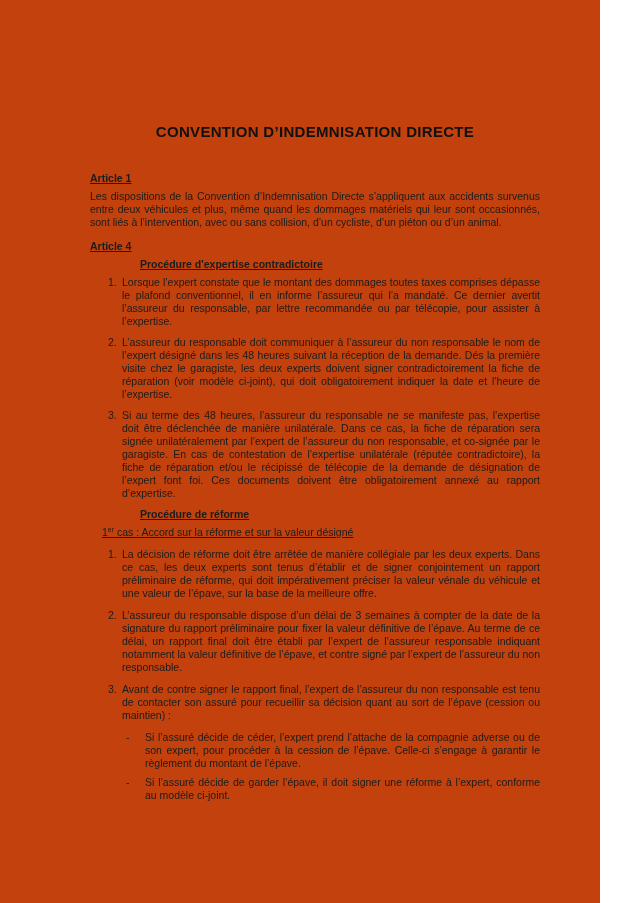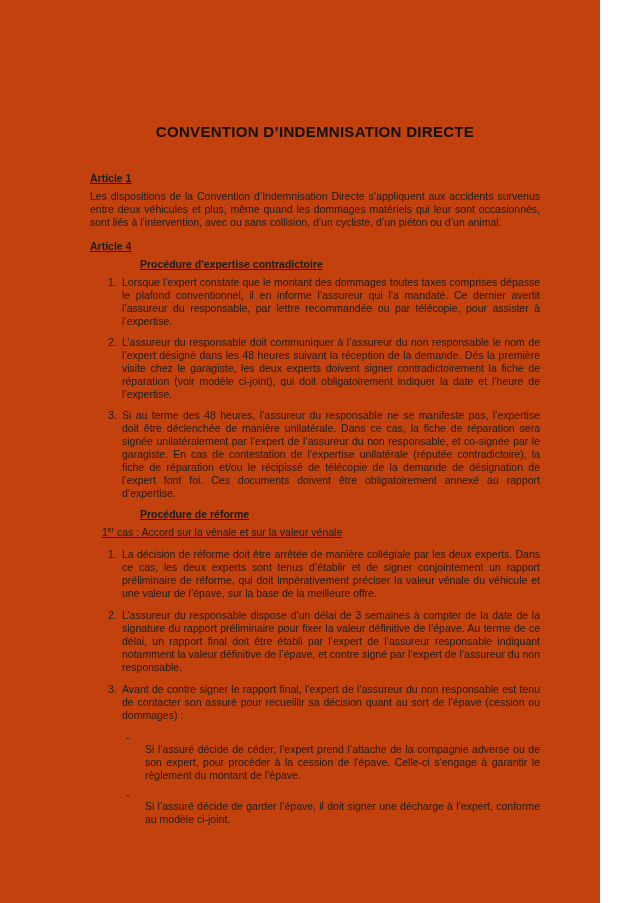--- a/index.html
+++ b/index.html
@@ -62,21 +62,20 @@
     display: flex;
     margin: 0 0 6px 36px;
   }
   .dash-item .dash {
     width: 19px;
     flex: 0 0 19px;
   }
   .dash-item .item-text {
     flex: 1;
     text-align: justify;
-    margin-top: 12px;
   }
 </style>
 </head>
 <body>
 
 <div class="page">
 
   <div class="doc-title">
     <div>CONVENTION D’INDEMNISATION DIRECTE</div>
   </div>
@@ -95,37 +94,37 @@
   <div class="num-item">
     <span class="num">2.</span>
     <span class="item-text">L’assureur du responsable doit communiquer à l’assureur du non responsable le nom de l’expert désigné dans les 48 heures suivant la réception de la demande. Dés la première visite chez le garagiste, les deux experts doivent signer contradictoirement la fiche de réparation (voir modèle ci-joint), qui doit obligatoirement indiquer la date et l’heure de l’expertise.</span>
   </div>
   <div class="num-item">
     <span class="num">3.</span>
     <span class="item-text">Si au terme des 48 heures, l’assureur du responsable ne se manifeste pas, l’expertise doit être déclenchée de manière unilatérale. Dans ce cas, la fiche de réparation sera signée unilatéralement par l’expert de l’assureur du non responsable, et co-signée par le garagiste. En cas de contestation de l’expertise unilatérale (réputée contradictoire), la fiche de réparation et/ou le récipissé de télécopie de la demande de désignation de l’expert font foi. Ces documents doivent être obligatoirement annexé au rapport d’expertise.</span>
   </div>
 
   <div class="sec-head sec-head-2">Procédure de réforme</div>
-  <div class="sub-head"><span>1</span><sup>er</sup><span> cas : Accord sur la vénale et sur la valeur vénale</span></div>
+  <div class="sub-head"><span>1</span><sup>er</sup><span> cas : Accord sur la réforme et sur la valeur désigné</span></div>
 
   <div class="num-item reforme-item">
     <span class="num">1.</span>
     <span class="item-text">La décision de réforme doit être arrêtée de manière collégiale par les deux experts. Dans ce cas, les deux experts sont tenus d’établir et de signer conjointement un rapport préliminaire de réforme, qui doit impérativement préciser la valeur vénale du véhicule et une valeur de l’épave, sur la base de la meilleure offre.</span>
   </div>
   <div class="num-item reforme-item">
     <span class="num">2.</span>
     <span class="item-text">L’assureur du responsable dispose d’un délai de 3 semaines à compter de la date de la signature du rapport préliminaire pour fixer la valeur définitive de l’épave. Au terme de ce délai, un rapport final doit être établi par l’expert de l’assureur responsable indiquant notamment la valeur définitive de l’épave, et contre signé par l’expert de l’assureur du non responsable.</span>
   </div>
   <div class="num-item reforme-item">
     <span class="num">3.</span>
-    <span class="item-text">Avant de contre signer le rapport final, l’expert de l’assureur du non responsable est tenu de contacter son assuré pour recueillir sa décision quant au sort de l’épave (cession ou dommages) :</span>
+    <span class="item-text">Avant de contre signer le rapport final, l’expert de l’assureur du non responsable est tenu de contacter son assuré pour recueillir sa décision quant au sort de l’épave (cession ou maintien) :</span>
   </div>
 
   <div class="dash-item">
     <span class="dash">-</span>
     <span class="item-text">Si l’assuré décide de céder, l’expert prend l’attache de la compagnie adverse ou de son expert, pour procéder à la cession de l’épave. Celle-ci s’engage à garantir le règlement du montant de l’épave.</span>
   </div>
   <div class="dash-item">
     <span class="dash">-</span>
-    <span class="item-text">Si l’assuré décide de garder l’épave, il doit signer une décharge à l’expert, conforme au modèle ci-joint.</span>
+    <span class="item-text">Si l’assuré décide de garder l’épave, il doit signer une réforme à l’expert, conforme au modèle ci-joint.</span>
   </div>
 
 </div>
 
 </body></html>

